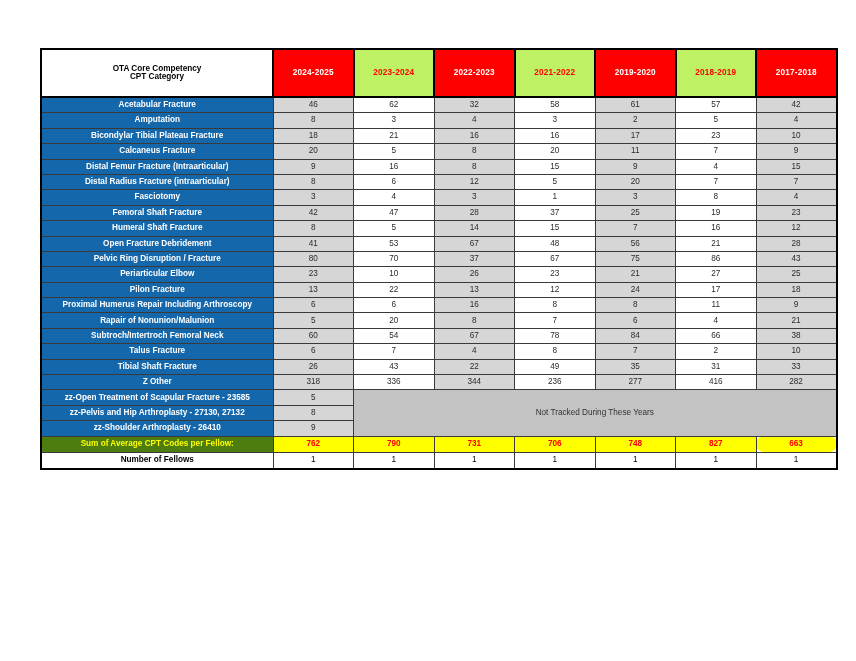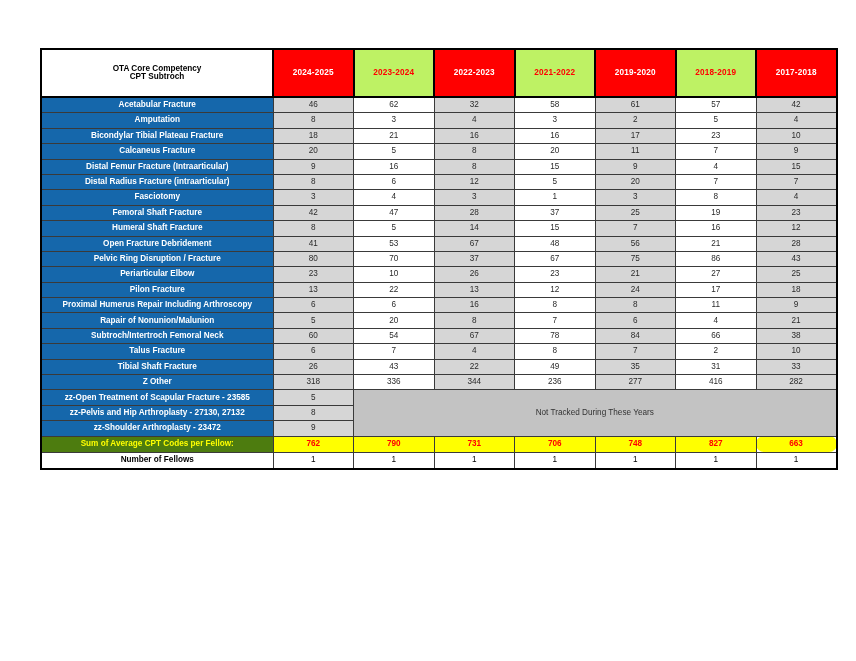--- a/index.html
+++ b/index.html
@@ -169,21 +169,21 @@
           <col class="c-year">
           <col class="c-year">
         <col class="c-year">
           <col class="c-year">
           <col class="c-year">
       </colgroup>
       <thead>
         <tr class="head-row">
           <td class="title-cell">
             <div>OTA Core Competency</div>
-            <div>CPT Subtroch</div>
+            <div>CPT Category</div>
           </td>
           <th class="year-head red">2024-2025</th>
           <th class="year-head gray">2023-2024</th>
           <th class="year-head red">2022-2023</th>
           <th class="year-head gray">2021-2022</th>
           <th class="year-head red">2019-2020</th>
           <th class="year-head gray">2018-2019</th>
           <th class="year-head red">2017-2018</th>
         </tr>
       </thead>
@@ -381,21 +381,21 @@
           <tr>
             <td class="row-label">zz-Open Treatment of Scapular Fracture - 23585</td>
             <td class="val gray">5</td>
             <td class="nottracked" colspan="6" rowspan="3">Not Tracked During These Years</td>
           </tr>
           <tr>
             <td class="row-label">zz-Pelvis and Hip Arthroplasty - 27130, 27132</td>
             <td class="val gray">8</td>
           </tr>
           <tr>
-            <td class="row-label">zz-Shoulder Arthroplasty - 23472</td>
+            <td class="row-label">zz-Shoulder Arthroplasty - 26410</td>
             <td class="val gray">9</td>
           </tr>
           <tr class="sum-row">
             <td class="sum-label">Sum of Average CPT Codes per Fellow:</td>
             <td class="sum-val">762</td>
             <td class="sum-val">790</td>
             <td class="sum-val">731</td>
             <td class="sum-val">706</td>
             <td class="sum-val">748</td>
             <td class="sum-val">827</td>

